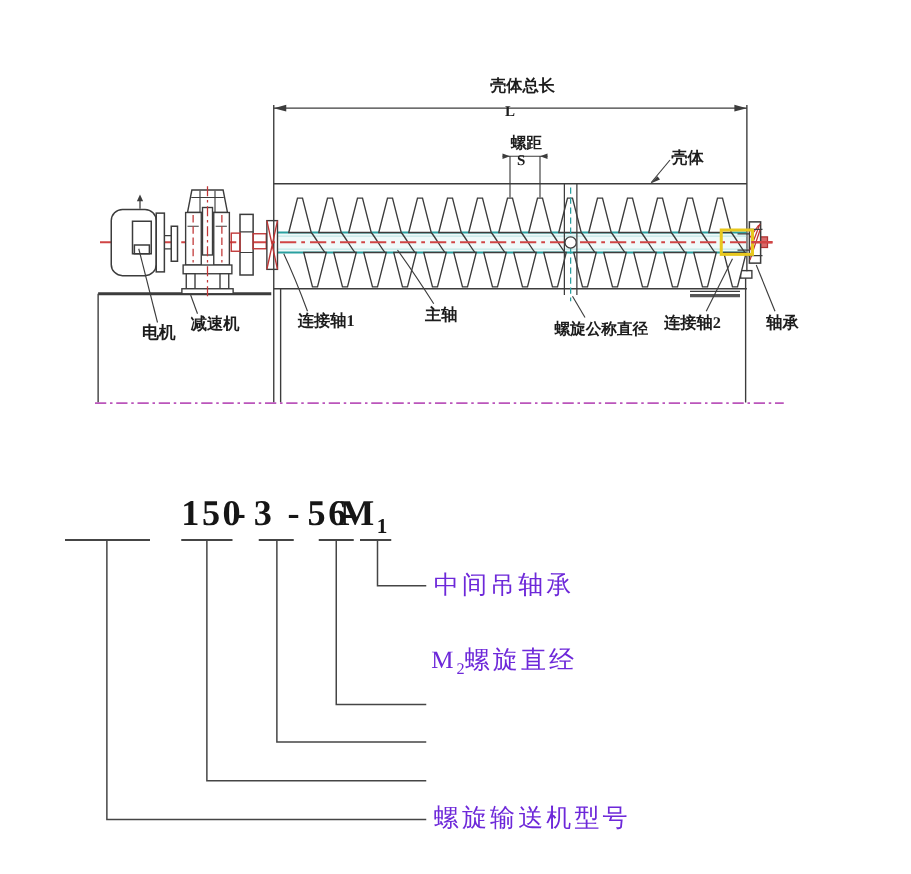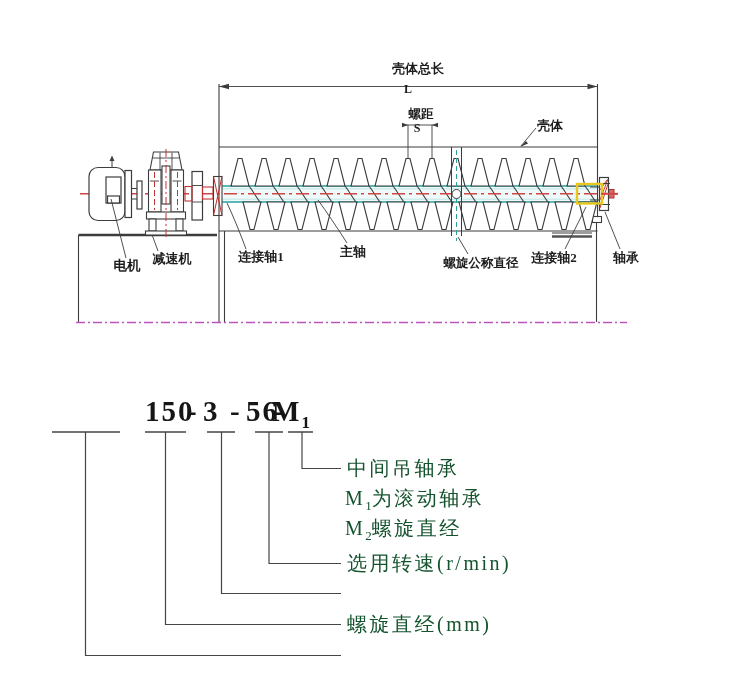--- a/index.html
+++ b/index.html
@@ -3,21 +3,21 @@
 <meta charset="utf-8">
 <style>
   html,body{margin:0;padding:0;background:#ffffff;}
   .stage{position:relative;width:656px;height:699px;background:#ffffff;overflow:hidden;
          font-family:"Liberation Serif",serif;}
   .stage svg{position:absolute;left:0;top:0;}
   svg text{font-family:"Liberation Serif",serif;font-weight:600;fill:#1d1d1d;}
   .model-seg{position:absolute;top:396px;font-size:29px;font-weight:600;color:#161616;
              letter-spacing:2px;white-space:nowrap;line-height:30px;}
   .model-seg .msub{font-size:17px;letter-spacing:0;}
-  .callout{position:absolute;font-size:20px;letter-spacing:2.5px;color:#14532d;
+  .callout{position:absolute;font-size:20px;letter-spacing:2.5px;color:#6d28d9;
            white-space:nowrap;line-height:24px;text-align:center;}
   .callout sub{font-size:13px;letter-spacing:0;}
 </style>
 </head>
 <body>
 
 <div class="stage">
 
 <svg width="729" height="699" viewBox="0 0 729 699">
   <defs>
@@ -205,18 +205,16 @@
 
 <span class="model-seg" style="left:145px">150</span>
 <span class="model-seg" style="left:187px">-</span>
 <span class="model-seg" style="left:203px">3</span>
 <span class="model-seg" style="left:230px">-</span>
 <span class="model-seg" style="left:246px">56</span>
 <span class="model-seg" style="left:273px">-</span>
 <span class="model-seg" style="left:272px"><span>M</span><sub class="msub">1</sub></span>
 
 <div class="callout" style="left:347px;top:456px">中间吊轴承</div>
-<div class="callout" style="left:345px;top:486px"><span>M</span><sub>1</sub><span>为滚动轴承</span></div>
 <div class="callout" style="left:345px;top:516px"><span>M</span><sub>2</sub><span>螺旋直经</span></div>
-<div class="callout" style="left:347px;top:551px">选用转速(r/min)</div>
-<div class="callout" style="left:347px;top:612px">螺旋直经(mm)</div>
+<div class="callout" style="left:347px;top:643px">螺旋输送机型号</div>
 
 </div>
 
 </body></html>

